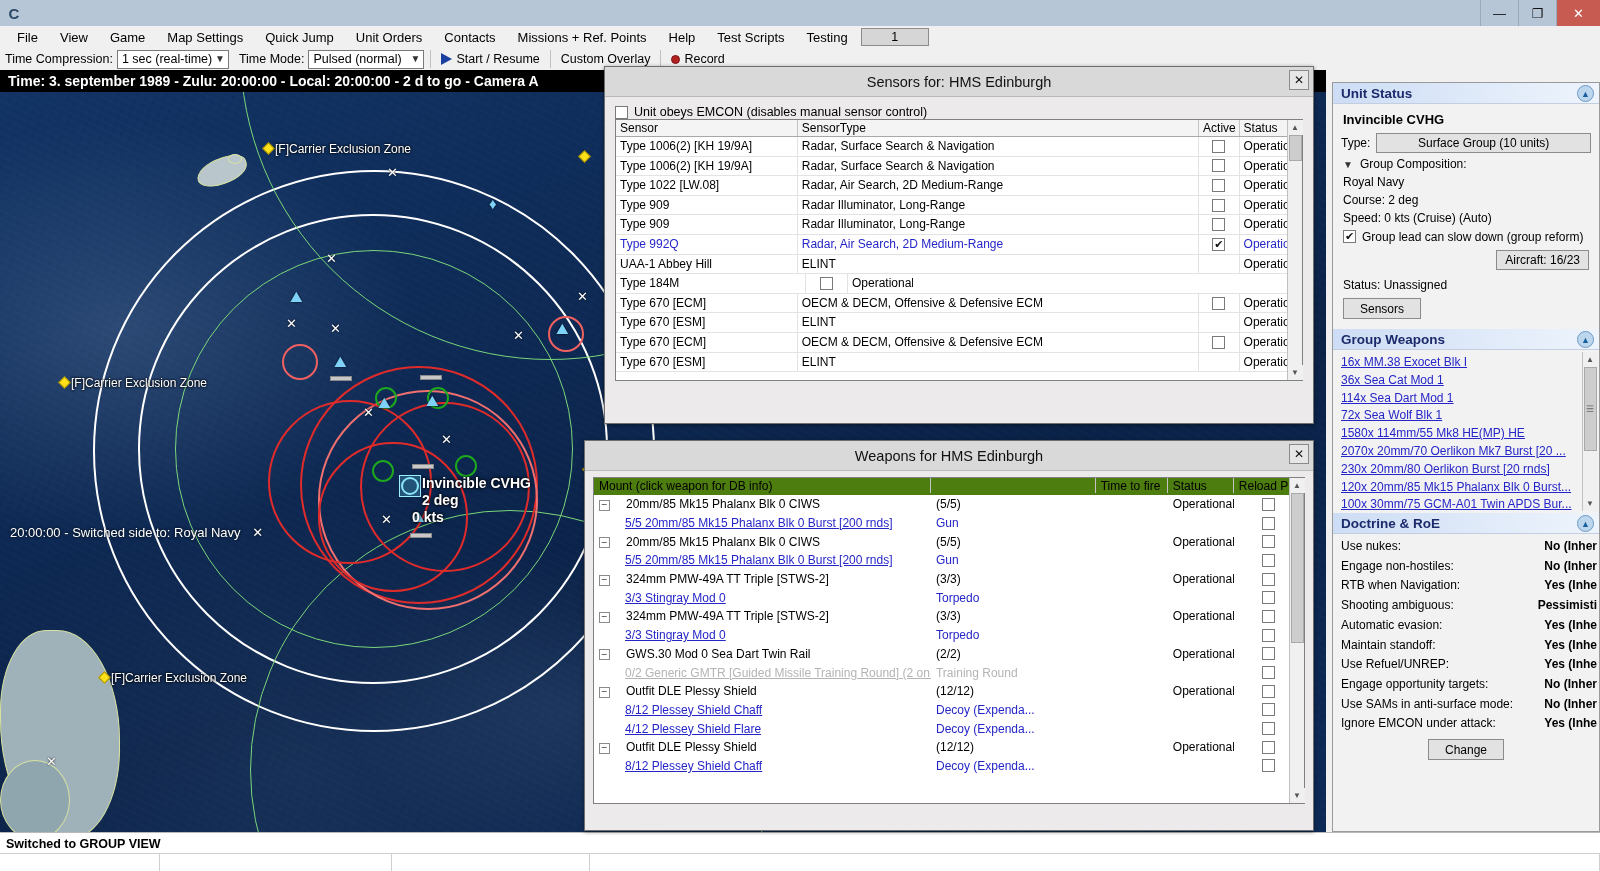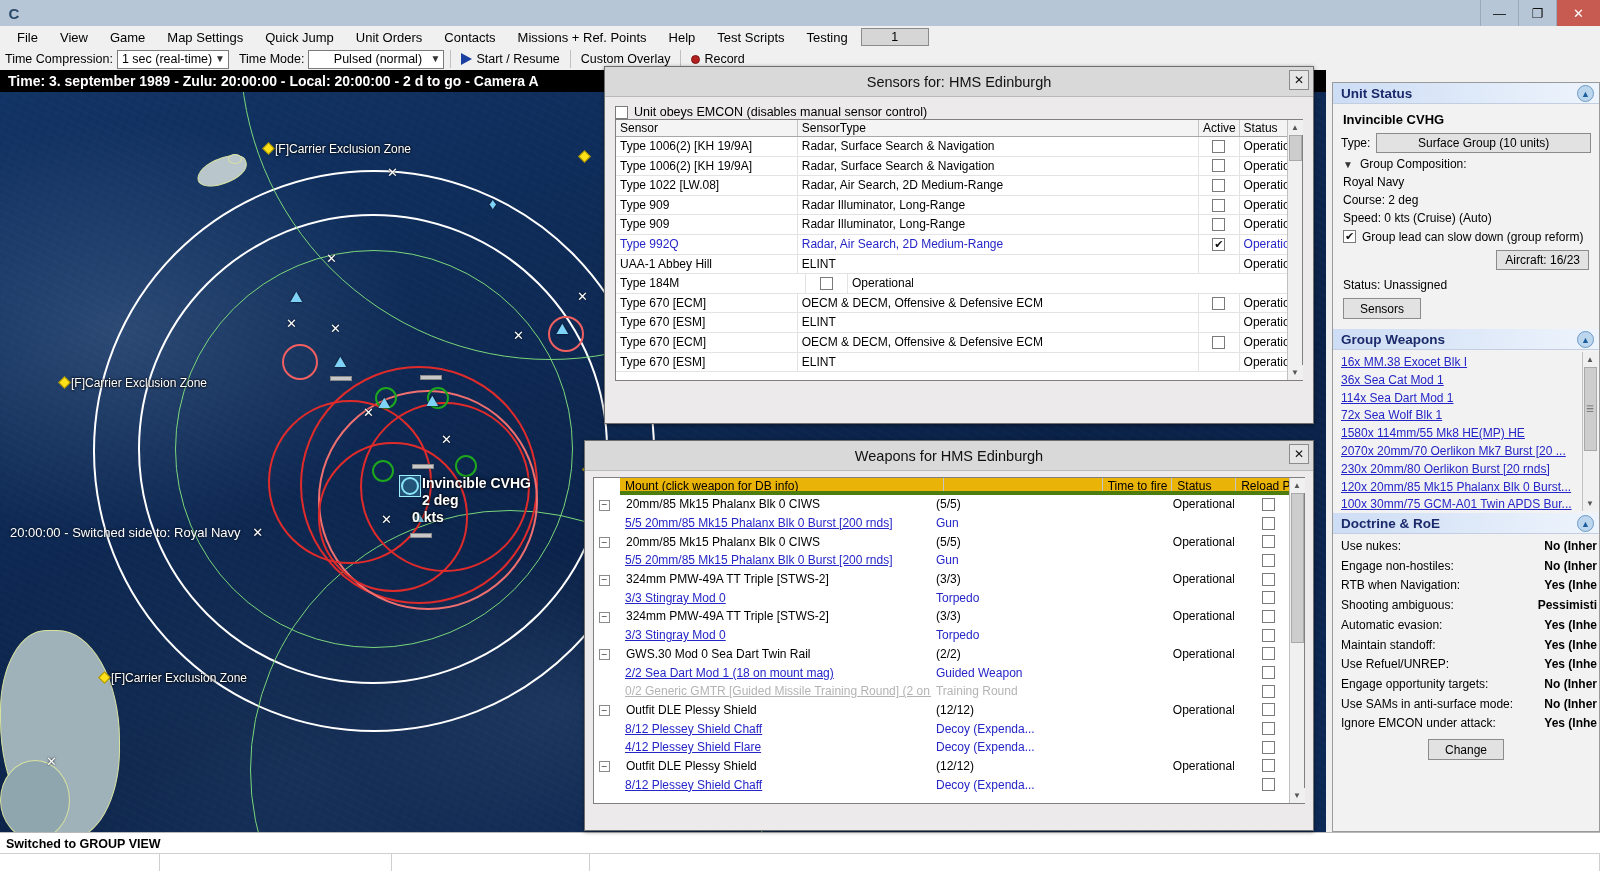--- a/index.html
+++ b/index.html
@@ -62,21 +62,21 @@
   .tb-label { font-size: 12.5px; margin: 0 4px 0 2px; }
   .tb-select {
     border: 1px solid #7a7a7a; background: #fff; height: 19px;
     font-size: 12.5px; display: flex; align-items: center;
     padding-left: 4px; position: relative;
   }
   .tb-select .arrow {
     position: absolute; right: 3px; top: 2px; font-size: 10px; color: #333;
   }
   #time-compression-select { width: 112px; padding-right: 14px; }
-  #time-mode-select { width: 136px; padding-right: 1px; justify-content: center; }
+  #time-mode-select { width: 116px; padding-right: 1px; }
   .tb-sep { width: 1px; height: 18px; background: #c0c0c0; margin: 0 6px; }
   .tb-btn { display: flex; align-items: center; font-size: 12.5px; padding: 0 4px; }
   .play-tri {
     width: 0; height: 0; border-left: 11px solid #1b3fa0;
     border-top: 6px solid transparent; border-bottom: 6px solid transparent;
     margin-right: 4px;
   }
   .rec-dot {
     width: 9px; height: 9px; border-radius: 50%; background: #b32020;
     margin-right: 4px; border: 1px solid #7a1414;
@@ -213,21 +213,21 @@
     display: flex; align-items: center; justify-content: center; font-size: 8px; color: #555;
   }
   .vs-thumb { width: 13px; background: #cdcdcd; border: 1px solid #a9a9a9; }
   .vs-track { flex: 1; }
   .vs-grip { font-size: 9px; color: #666; }
 
   
   #weapons-dialog { left: 584px; top: 440px; width: 730px; height: 391px; }
   .wpn-grid { border: 1px solid #808080; background: #fff; margin: 6px 8px 0 8px; position: relative; }
   .wpn-head {
-    display: flex; height: 17px; background: #eab308; border-bottom: 4px solid #4d7c0f; font-size: 12px; margin-left: 26px;
+    display: flex; height: 17px; background: #4d7c0f; border-bottom: 2px solid #4d7c0f; font-size: 12px;
   }
   .wpn-head div { border-right: 1px solid #c4c4c4; padding: 1px 5px; white-space: nowrap; overflow: hidden; }
   .wpn-row { display: flex; height: 18.7px; font-size: 12px; align-items: center; }
   .wpn-row > div { padding: 0 5px; white-space: nowrap; overflow: hidden; }
   .expander {
     width: 11px; height: 11px; border: 1px solid #8b8b8b; background: #fff;
     display: inline-flex; align-items: center; justify-content: center;
     font-size: 10px; line-height: 1; color: #333; margin-left: 6px;
   }
   .wpn-link { color: #2525c8; text-decoration: underline; }
@@ -630,29 +630,20 @@
           <div class="wpn-row">
             <div style="width: 390px;"><span class="expander" style="margin-left: 0px;">−</span><span style="margin-left: 16px;">GWS.30 Mod 0 Sea Dart Twin Rail</span></div>
             <div style="width: 190px;">(2/2)</div>
             <div style="width: 82px;"></div>
             <div style="width: 75px;">Operational</div>
             <div class="cell-center" style="width: 80px;">
               <span class="cbx" style="margin: 0px;"></span>
             </div>
           </div>
           <div class="wpn-row">
-            <div style="width: 390px;"><span class="wpn-link" style="margin-left: 26px;">2/2  Sea Dart Mod 1 (18 on mount mag)</span></div>
-            <div class="wpn-type" style="width: 190px;">Guided Weapon</div>
-            <div style="width: 82px;"></div>
-            <div style="width: 75px;"></div>
-            <div class="cell-center" style="width: 80px;">
-              <span class="cbx" style="margin: 0px;"></span>
-            </div>
-          </div>
-          <div class="wpn-row">
             <div style="width: 390px;"><span class="wpn-link dim" style="margin-left: 26px;">0/2  Generic GMTR [Guided Missile Training Round] (2 on mount m...</span></div>
             <div class="wpn-type dim" style="width: 190px;">Training Round</div>
             <div style="width: 82px;"></div>
             <div style="width: 75px;"></div>
             <div class="cell-center" style="width: 80px;">
               <span class="cbx" style="margin: 0px;"></span>
             </div>
           </div>
           <div class="wpn-row">
             <div style="width: 390px;"><span class="expander" style="margin-left: 0px;">−</span><span style="margin-left: 16px;">Outfit DLE Plessy Shield</span></div>

